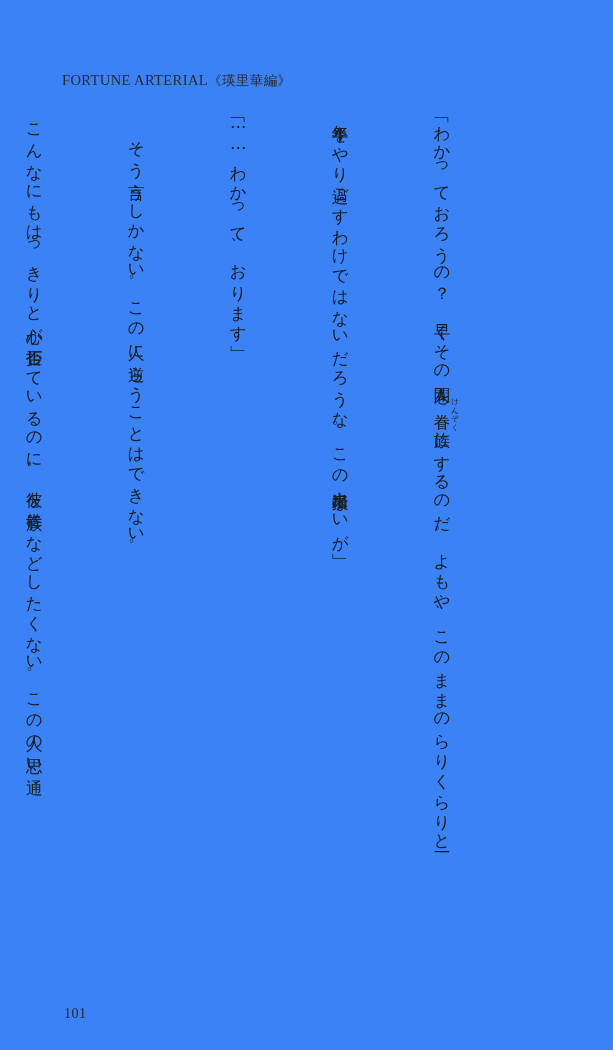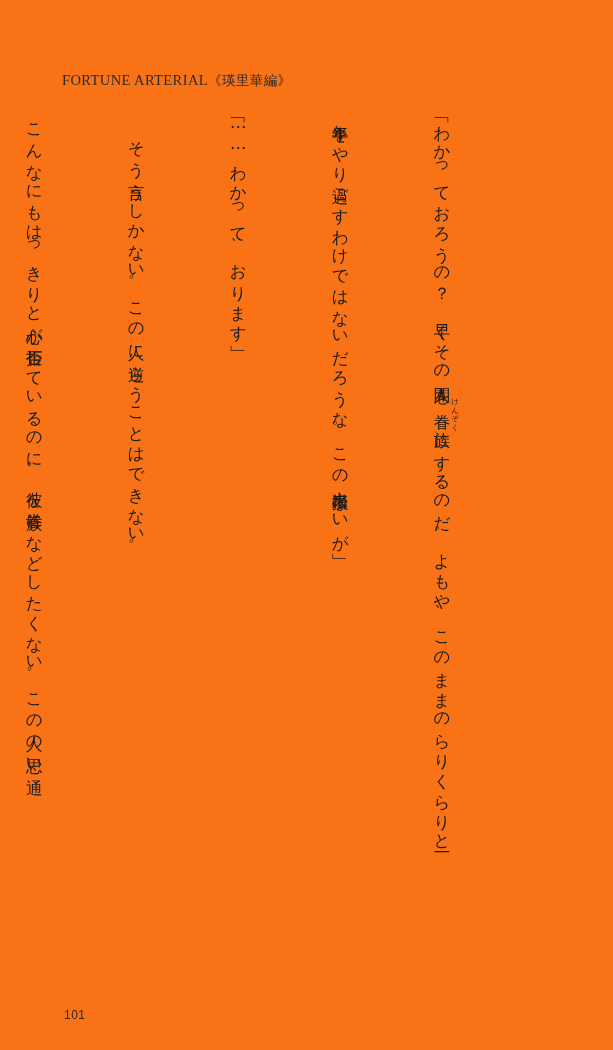--- a/index.html
+++ b/index.html
@@ -12,21 +12,21 @@
     height: 1050px;
     position: relative;
     font-family: "Liberation Serif", "DejaVu Serif", serif;
     color: #1a1a1a;
     overflow: hidden;
   }
 
   .page {
     position: absolute;
     inset: 0;
-    background: #f97316;
+    background: #3b82f6;
   }
 
   
   .header {
     position: absolute;
     top: 72px;
     left: 62px;
     right: 62px;
     font-size: 14.5px;
     letter-spacing: 0.4px;
@@ -78,22 +78,22 @@
     letter-spacing: 0px;
     line-height: 1;
     color: #222;
   }
 
   
   .folio {
     position: absolute;
     left: 64px;
     bottom: 28px;
-    font-family: Liberation Sans, sans-serif;
-    font-size: 12px;
+    font-family: Liberation Serif, serif;
+    font-size: 14px;
     color: #2a2a2a;
     letter-spacing: 0.5px;
   }
 </style>
 </head>
 <body>
 
 <div class="page">
 
   <div class="header">

